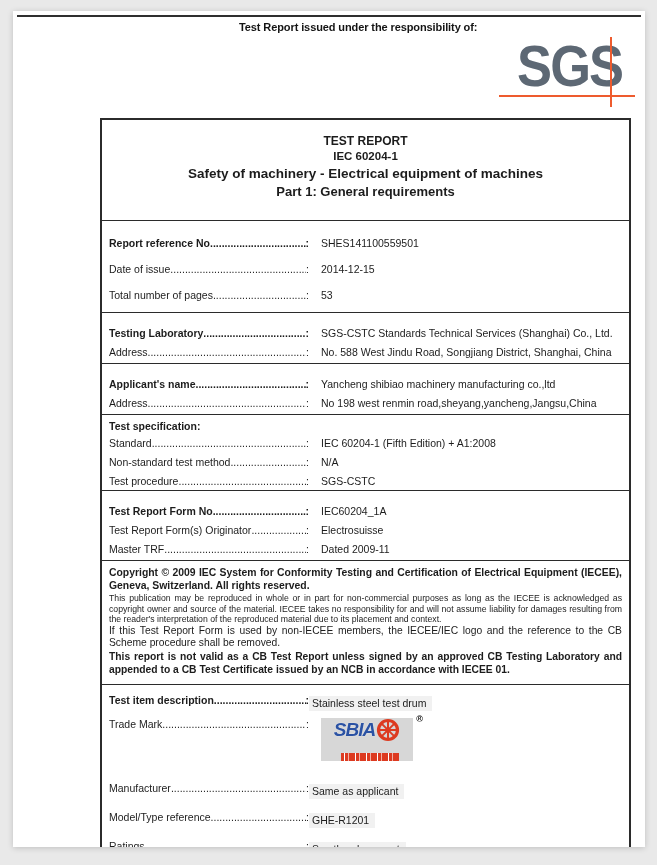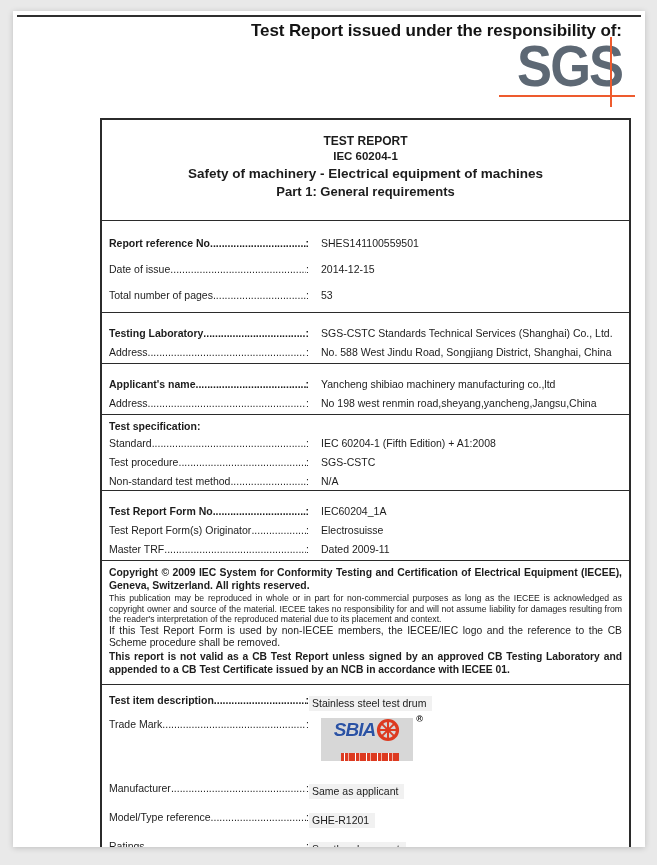--- a/index.html
+++ b/index.html
@@ -15,22 +15,22 @@
     position:absolute; left:13px; top:11px; width:632px; height:836px;
     background:#ffffff;
     box-shadow:0 1px 6px rgba(0,0,0,0.18);
     overflow:hidden;
   }
   .top-rule {
     position:absolute; left:4px; top:4px; width:624px; height:2px;
     background:#2e2e2e;
   }
   .header-note {
-    position:absolute; left:238px; top:10px;
-    font-size:17px; font-weight:bold; color:#141414;
+    position:absolute; left:226px; top:10px;
+    font-size:11px; font-weight:bold; color:#141414;
     letter-spacing:-0.1px; white-space:nowrap;
   }
   
   .sgs-wrap { position:absolute; left:0; top:0; width:568px; height:110px;text-decoration:underline; }
   .sgs-text {
     position:absolute; left:504px; top:27px;
     font-size:57px; font-weight:bold; color:#5d6874;
     letter-spacing:-2px; line-height:56px;
     transform:scaleX(0.92); transform-origin:left top;
   }
@@ -191,31 +191,31 @@
       </div>
       <div class="row">
         <div class="lbl">
             <span class="lbl-t">Standard</span>
             <span class="dots"></span>
           </div>
         <div class="val">IEC 60204-1 (Fifth Edition) + A1:2008</div>
       </div>
       <div class="row">
         <div class="lbl">
+            <span class="lbl-t">Non-standard test method</span>
+            <span class="dots"></span>
+          </div>
+        <div class="val">N/A</div>
+      </div>
+      <div class="row">
+        <div class="lbl">
             <span class="lbl-t">Test procedure</span>
             <span class="dots"></span>
           </div>
         <div class="val">SGS-CSTC</div>
-      </div>
-      <div class="row">
-        <div class="lbl">
-            <span class="lbl-t">Non-standard test method</span>
-            <span class="dots"></span>
-          </div>
-        <div class="val">N/A</div>
       </div>
     </div>
 
     <div class="sec sec-pair">
       <div class="row">
         <div class="lbl b">
             <span class="lbl-t">Test Report Form No.</span>
             <span class="dots"></span>
           </div>
         <div class="val">IEC60204_1A</div>

